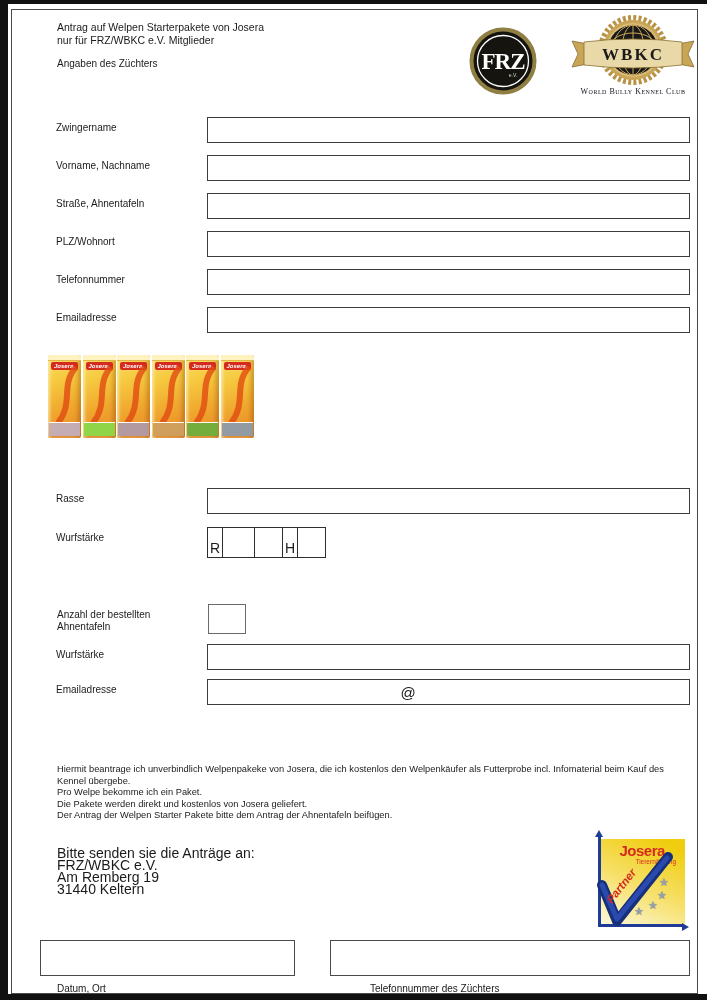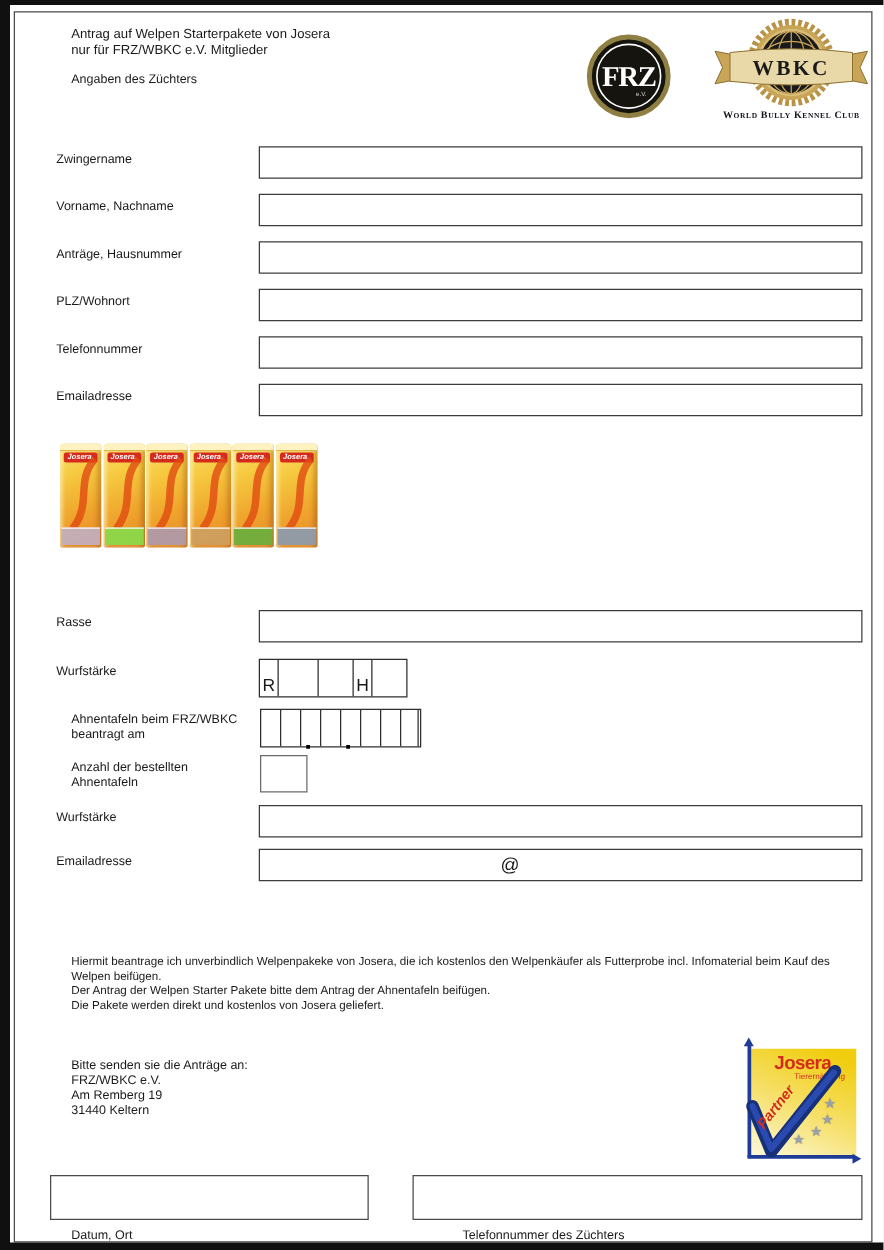--- a/index.html
+++ b/index.html
@@ -9,21 +9,21 @@
   .edge-left{position:absolute;left:0;top:0;width:8px;height:100%;background:#101010;}
   .edge-top{position:absolute;left:0;top:0;width:100%;height:4px;background:#101010;}
   .edge-bottom{position:absolute;left:0;bottom:0;width:100%;height:6px;background:#101010;}
   .border-rect{position:absolute;left:11px;top:9px;width:685px;height:983px;border:1px solid #4a4a4a;}
 
   .hdr{position:absolute;left:57px;top:21px;font-size:10.5px;line-height:13px;}
   .section-title{position:absolute;left:57px;top:58px;font-size:10px;}
 
   
   .frow{position:absolute;left:0;width:707px;height:27px;}
-  .flabel{position:absolute;left:45px;top:5px;font-size:10px;white-space:nowrap;}
+  .flabel{position:absolute;left:56px;top:5px;font-size:10px;white-space:nowrap;}
   .flabel2{position:absolute;left:57px;font-size:10px;line-height:12px;white-space:nowrap;}
   .fbox{position:absolute;left:207px;top:0;width:483px;height:26px;border:1.5px solid #3c3c3c;
         background:#fff;box-sizing:border-box;font-size:12px;padding:0 6px;outline:none;
         font-family:"Liberation Sans",sans-serif;}
   .atsign{position:absolute;left:40%;top:4px;font-size:15px;}
 
   
   .cellrow{position:absolute;left:207px;top:0;height:31px;border:1.5px solid #2e2e2e;
            display:flex;box-sizing:border-box;background:#fff;}
   .cell{border-right:1px solid #2e2e2e;box-sizing:border-box;display:flex;
@@ -40,32 +40,32 @@
        box-shadow:inset -3px 0 4px rgba(130,60,0,.35),inset 2px 0 3px rgba(255,244,190,.7);
        background:linear-gradient(160deg,#fbe06a 0%,#f6c93f 30%,#efa52d 65%,#e8872a 100%);}
   .bag-top{height:5px;background:#fdf2c0;border-bottom:1px solid #e0b84a;}
   .bag-brand{margin:1px 3px 0 3px;background:#d52b1e;color:#fff;font-size:6px;font-weight:bold;
              font-style:italic;text-align:center;border-radius:2px;padding:1px 0;line-height:6px;}
   .bag-swoosh{position:absolute;left:0;top:10px;}
   .bag-strip{position:absolute;bottom:2px;left:1px;right:1px;height:13px;border-top:1px solid #fff;opacity:.95;}
 
   
   .notes{position:absolute;left:57px;top:764px;font-size:9.3px;line-height:11.5px;white-space:nowrap;}
-  .address{position:absolute;left:57px;top:847px;font-size:10px;line-height:12px;}
+  .address{position:absolute;left:57px;top:847px;font-size:14px;line-height:12px;}
 
   
   .sigbox{position:absolute;top:940px;height:36px;border:1.5px solid #4a4a4a;background:#fff;box-sizing:border-box;}
   .siglabel{position:absolute;top:983px;font-size:10px;}
 
   
   .frz-logo{position:absolute;left:469px;top:27px;}
   
   .wbkc{position:absolute;left:570px;top:13px;width:126px;height:88px;}
   .wbkc-caption{position:absolute;left:0;top:74px;width:126px;text-align:center;font-size:8px;
-                font-weight:bold;letter-spacing:.5px;font-variant:small-caps;color:#14141e;
+                font-weight:normal;letter-spacing:.5px;font-variant:small-caps;color:#14141e;
                 font-family:"Liberation Serif",serif;}
 
   
   .partner{position:absolute;left:588px;top:833px;width:99px;height:101px;}
   .p-square{position:absolute;left:13px;top:6px;right:2px;bottom:10px;
             background:linear-gradient(205deg,#f0cd0e 10%,#f6e06a 55%,#fdf8d8 100%);}
   .p-axis-v{position:absolute;left:10px;top:2px;bottom:8px;width:3px;background:#1e3c96;}
   .p-axis-h{position:absolute;left:10px;bottom:7px;right:3px;height:3px;background:#1e3c96;}
   .p-arrow-up{position:absolute;left:7px;top:-3px;width:0;height:0;
               border-left:4.5px solid transparent;border-right:4.5px solid transparent;
@@ -131,21 +131,21 @@
 
   <div class="frow" style="top:117px">
     <span class="flabel">Zwingername</span>
     <input class="fbox" style="">
   </div>
   <div class="frow" style="top:155px">
     <span class="flabel">Vorname, Nachname</span>
     <input class="fbox" style="">
   </div>
   <div class="frow" style="top:193px">
-    <span class="flabel">Anträge, Hausnummer</span>
+    <span class="flabel">Straße, Ahnentafeln</span>
     <input class="fbox" style="">
   </div>
   <div class="frow" style="top:231px">
     <span class="flabel">PLZ/Wohnort</span>
     <input class="fbox" style="">
   </div>
   <div class="frow" style="top:269px">
     <span class="flabel">Telefonnummer</span>
     <input class="fbox" style="">
   </div>
@@ -214,36 +214,20 @@
     <span class="flabel">Wurfstärke</span>
     <div class="cellrow">
       <div class="cell" style="width:15px">R</div>
       <div class="cell" style="width:32px"></div>
       <div class="cell" style="width:28px"></div>
       <div class="cell" style="width:15px">H</div>
       <div class="cell" style="width:27px"></div>
     </div>
   </div>
 
-  <div class="frow" style="top:567px;height:31px">
-    <span class="flabel2" style="top:3px">Ahnentafeln beim FRZ/WBKC</span>
-    <span class="flabel2" style="top:15px">beantragt am</span>
-    <div class="cellrow" style="left:208px;width:129px">
-      <div class="cell" style="width:16px"></div>
-      <div class="cell" style="width:16px"></div>
-      <div class="cell" style="width:16px"></div>
-      <div class="cell" style="width:16px"></div>
-      <div class="cell" style="width:16px"></div>
-      <div class="cell" style="width:16px"></div>
-      <div class="cell" style="width:16px"></div>
-      <div class="cell" style="width:14px"></div>
-      <div class="dot" style="left:36px"></div>
-      <div class="dot" style="left:68px"></div>
-    </div>
-  </div>
 
   <div class="frow" style="top:604px;height:30px">
     <span class="flabel2" style="top:5px">Anzahl der bestellten</span>
     <span class="flabel2" style="top:17px">Ahnentafeln</span>
     <div class="sq-box"></div>
   </div>
 
   <div class="frow" style="top:644px">
     <span class="flabel">Wurfstärke</span>
     <input class="fbox" style="">
@@ -251,23 +235,24 @@
 
   <div class="frow" style="top:679px">
     <span class="flabel">Emailadresse</span>
     <div class="fbox">
       <span class="atsign">@</span>
     </div>
   </div>
 
   <div class="notes">
     <div>Hiermit beantrage ich unverbindlich Welpenpakeke von Josera, die ich kostenlos den Welpenkäufer als Futterprobe incl. Infomaterial beim Kauf des</div>
-    <div>Welpen beifügen.</div>
+    <div>Kennel übergebe.</div>
+    <div>Pro Welpe bekomme ich ein Paket.</div>
+    <div>Die Pakete werden direkt und kostenlos von Josera geliefert.</div>
     <div>Der Antrag der Welpen Starter Pakete bitte dem Antrag der Ahnentafeln beifügen.</div>
-    <div>Die Pakete werden direkt und kostenlos von Josera geliefert.</div>
   </div>
 
   <div class="address">
     <div>Bitte senden sie die Anträge an:</div>
     <div>FRZ/WBKC e.V.</div>
     <div>Am Remberg 19</div>
     <div>31440 Keltern</div>
   </div>
 
   <div class="partner">

